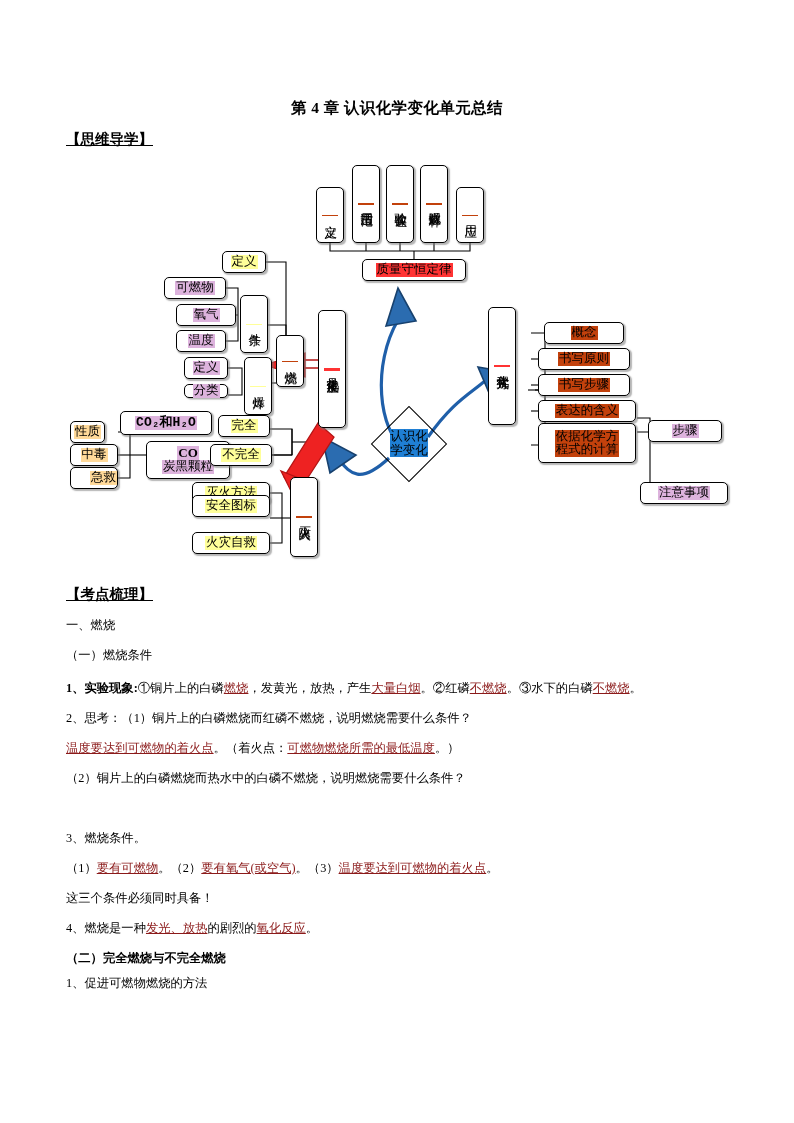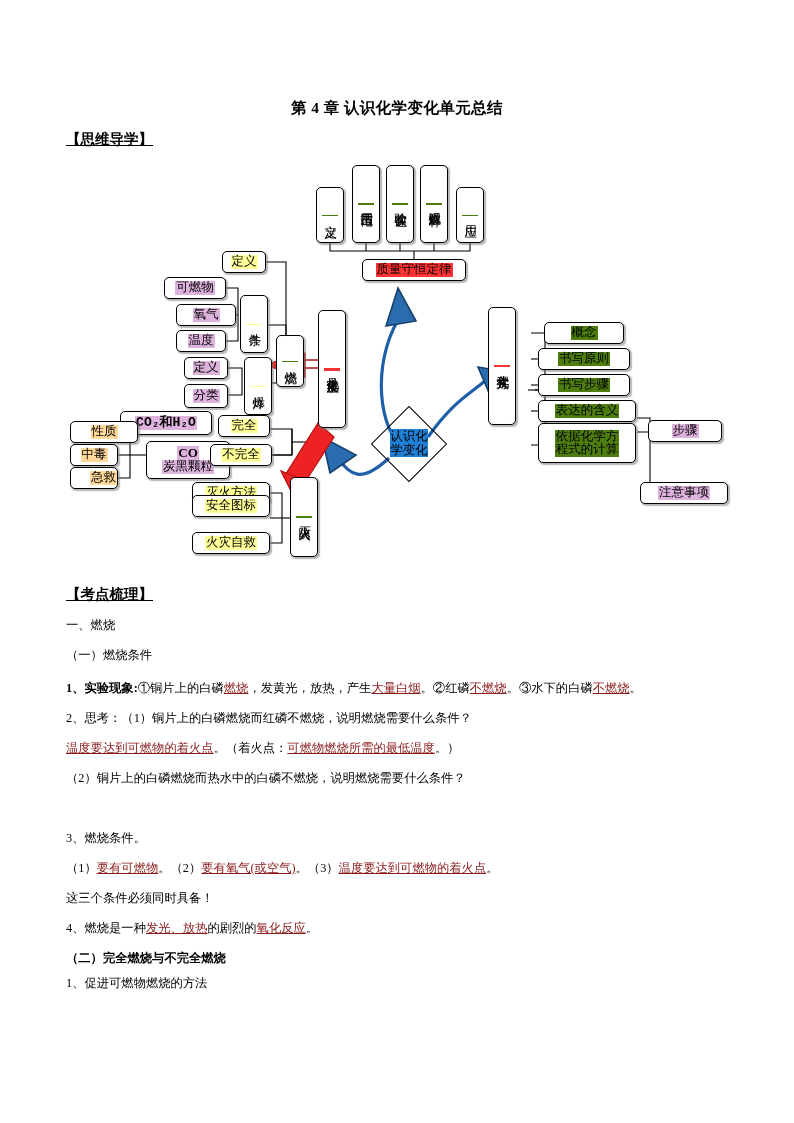--- a/index.html
+++ b/index.html
@@ -93,21 +93,21 @@
     writing-mode: vertical-rl;
     text-orientation: upright;
     white-space: nowrap;
     letter-spacing: 0.5px;
   }
   .node.two-line {
     flex-direction: column;
   }
 
   
-  .hl-green  { background: #4d7c0f; }
+  .hl-green  { background: #c2410c; }
   .hl-red    { background: #ff3333; color: #000; }
   .hl-yellow { background: #ffff99; }
   .hl-gold   { background: #ffd999; }
   .hl-pink   { background: #ddb3dd; }
   .hl-blue   { background: #1f7fd4; color: #000; }
 
   
   .diamond {
     position: absolute;
     border: 1.1px solid #000;
@@ -259,21 +259,21 @@
       <span class="hl hl-pink">温度</span>
     </div>
 
     <div class="node vert" style="left:240px; top:140px; width:28px; height:58px;">
       <span class="hl hl-yellow">条件</span>
     </div>
 
     <div class="node" style="left:184px; top:202px; width:44px; height:22px;">
       <span class="hl hl-pink">定义</span>
     </div>
-    <div class="node" style="left:184px; top:229px; width:44px; height:24px;">
+    <div class="node" style="left:184px; top:229px; width:44px; height:14px;">
       <span class="hl hl-pink">分类</span>
     </div>
 
     <div class="node vert" style="left:244px; top:202px; width:28px; height:58px;">
       <span class="hl hl-yellow">爆炸</span>
     </div>
 
     <div class="node vert" style="left:276px; top:180px; width:28px; height:52px;">
       <span class="hl hl-green">燃烧</span>
     </div>
@@ -286,21 +286,21 @@
     </div>
 
     <div class="node two-line" style="left:146px; top:286px; width:84px; height:38px;">
       <span class="hl hl-pink" style="font-weight:bold;font-size:13px;">CO</span>
       <span class="hl hl-pink">炭黑颗粒</span>
     </div>
     <div class="node" style="left:210px; top:289px; width:62px; height:22px;">
       <span class="hl hl-yellow">不完全</span>
     </div>
 
-    <div class="node" style="left:70px; top:266px; width:68px; height:22px;">
+    <div class="node" style="left:70px; top:266px; width:35px; height:22px;">
       <span class="hl hl-gold">性质</span>
     </div>
     <div class="node" style="left:70px; top:289px; width:48px; height:22px;">
       <span class="hl hl-gold">中毒</span>
     </div>
     <div class="node" style="left:70px; top:312px; width:48px; height:22px;justify-content:flex-end;">
       <span class="hl hl-gold">急救</span>
     </div>
 
     <div class="node" style="left:192px; top:327px; width:78px; height:22px;">

